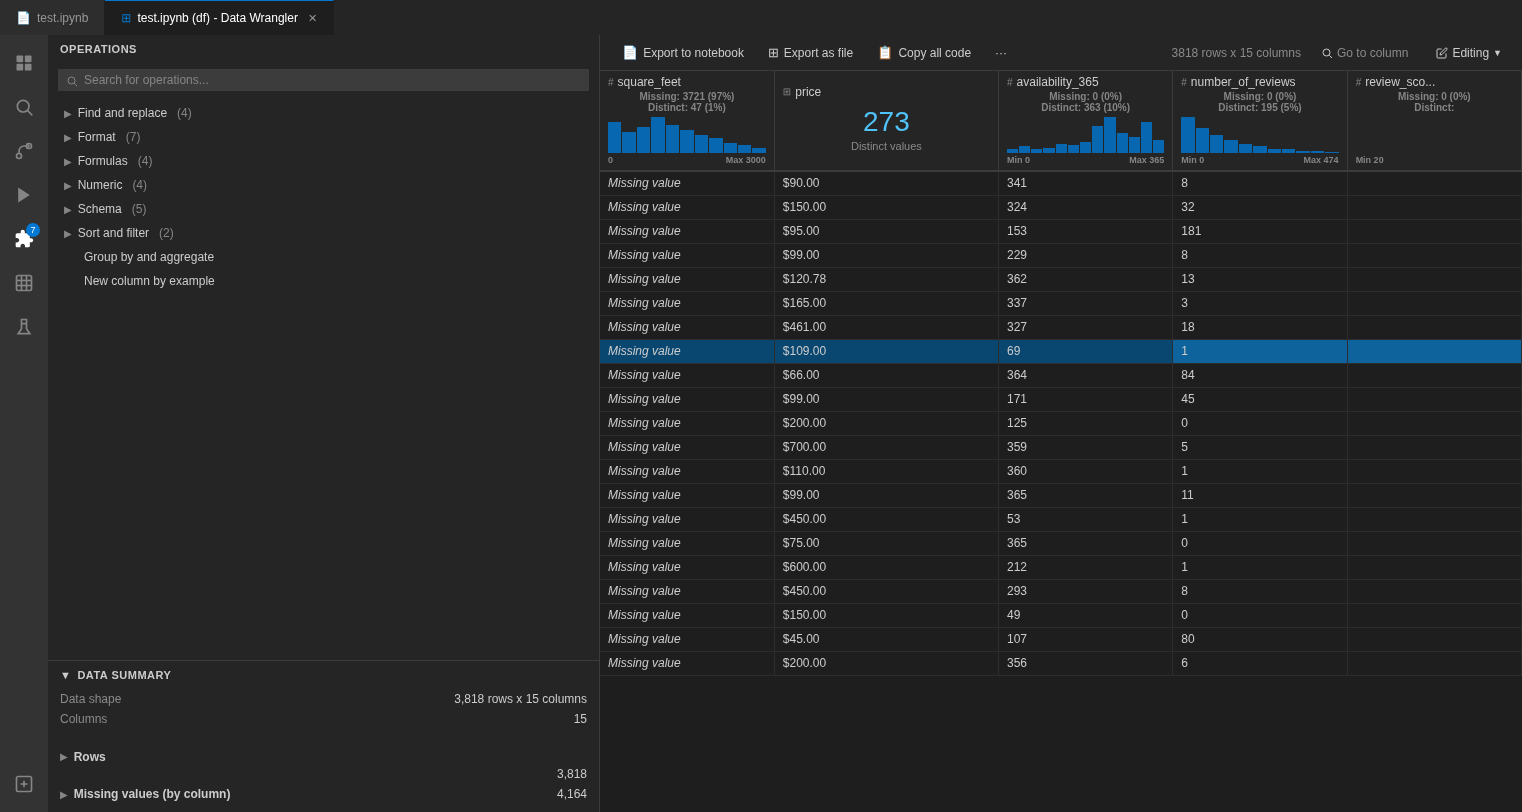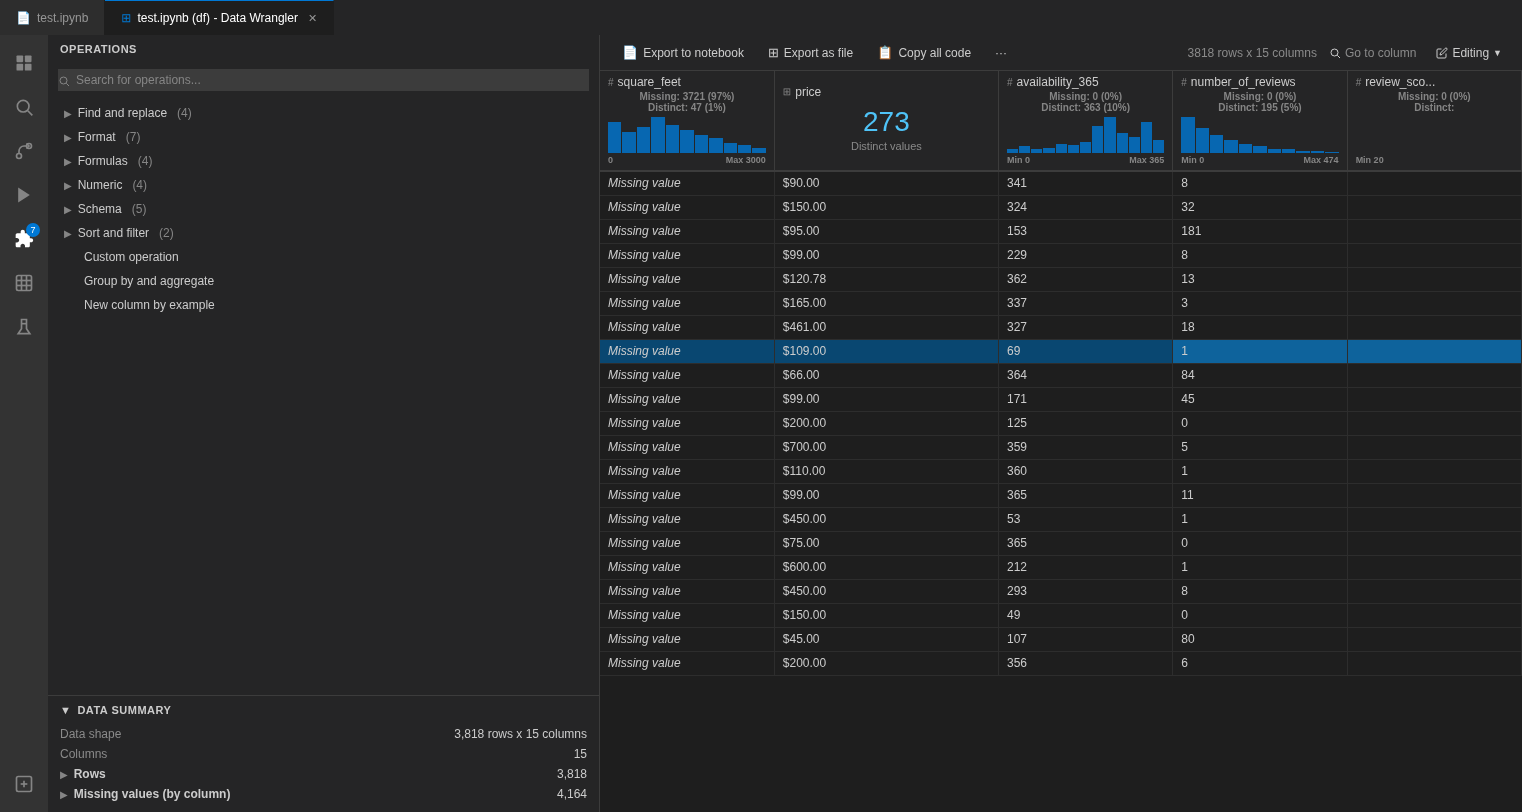--- a/index.html
+++ b/index.html
@@ -113,21 +113,21 @@
       flex-shrink: 0;
     }
     .sidebar-header-title { color: #cccccc; }
 
     .search-box {
       margin: 6px 10px 10px;
       display: flex;
       align-items: flex-end;
       background: #3c3c3c;
       border-radius: 0;
-      padding: 4px 0;
+      padding: 4px 8px;
       gap: 6px;
       flex-shrink: 0;
     }
     .search-box input {
       background: transparent;
       border: none;
       outline: none;
       color: #cccccc;
       font-size: 12px;
       flex: 1;
@@ -228,21 +228,21 @@
       border: none;
       background: transparent;
     }
     .toolbar-btn .icon { font-size: 13px; }
     .toolbar-info {
       margin-left: auto;
       color: #8a8a8a;
       font-size: 12px;
       display: flex;
       align-items: center;
-      gap: 12px;
+      gap: 20px;
     }
     .toolbar-info .go-col {
       display: flex;
       align-items: center;
       gap: 4px;
       cursor: pointer;
     }
     .editing-btn {
       display: flex;
       align-items: center;
@@ -459,42 +459,41 @@
       <div class="ops-group">
         <span class="arrow">▶</span>
         <span class="label">Schema</span>
         <span class="count">(5)</span>
       </div>
       <div class="ops-group">
         <span class="arrow">▶</span>
         <span class="label">Sort and filter</span>
         <span class="count">(2)</span>
       </div>
-      <div class="ops-standalone">Custom operation</div>
       <div class="ops-standalone">Group by and aggregate</div>
       <div class="ops-standalone">New column by example</div>
     </div>
 
     <div class="data-summary">
       <div class="ds-header">
         <span>▼</span>
         <span>DATA SUMMARY</span>
       </div>
       <div class="ds-row">
         <span class="key">Data shape</span>
         <span>3,818 rows x 15 columns</span>
       </div>
       <div class="ds-row">
         <span class="key">Columns</span>
         <span>15</span>
       </div>
       <div class="ds-expand-row">
         <span style="color:#858585; font-size:10px;">▶</span>
         <span style="font-weight:600;">Rows</span>
-        <span style="margin-left:auto;">3,818</span>
+        <span style="margin-left:auto;margin-top:35px;">3,818</span>
       </div>
       <div class="ds-expand-row">
         <span style="color:#858585; font-size:10px;">▶</span>
         <span style="font-weight:600;">Missing values (by column)</span>
         <span style="margin-left:auto;">4,164</span>
       </div>
     </div>
   </div>
 
   <div class="content-area">

